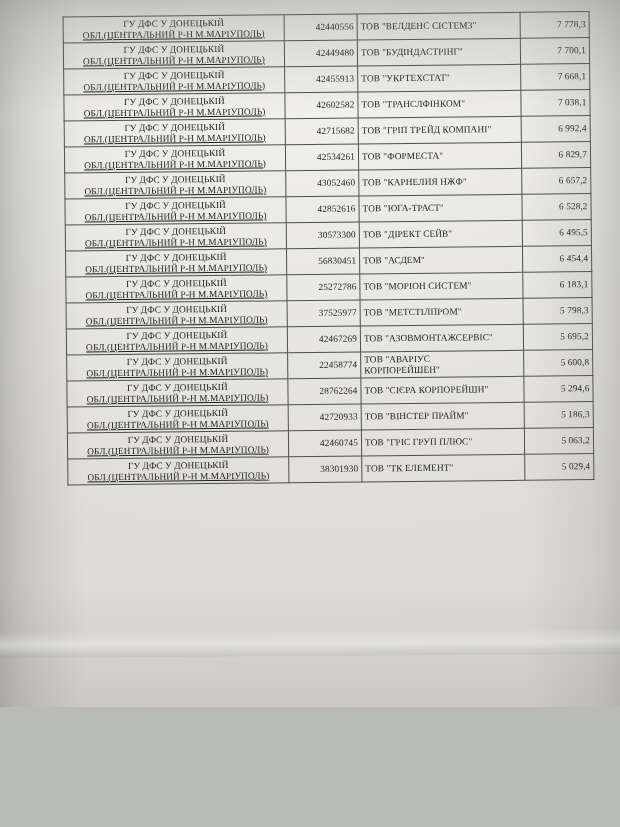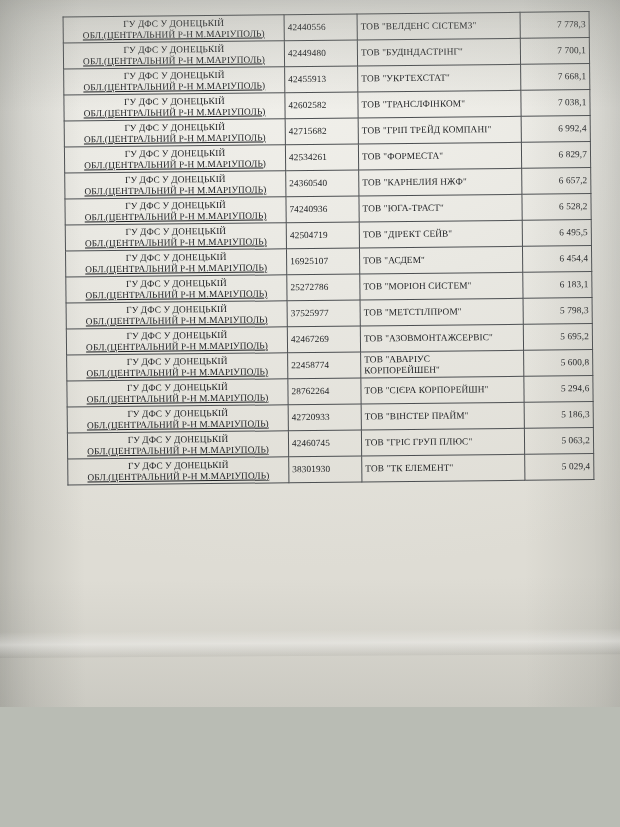--- a/index.html
+++ b/index.html
@@ -86,21 +86,21 @@
     width: 214px;
     text-align: center;
     font-size: 9px;
     padding-top: 1px;
     padding-bottom: 1px;
   }
   td.org .l1 { display: block; white-space: nowrap; }
   td.org .l2 { display: block; white-space: nowrap; text-decoration: underline; }
   td.code {
     width: 66px;
-    text-align: left;
+    text-align: right;
     font-size: 9.6px;
   }
   td.name {
     width: 156px;
     text-align: left;
     padding-left: 5px;
     font-size: 9.6px;
   }
   td.name .wrap2 { display: block; }
   td.sum {
@@ -192,57 +192,57 @@
               <span class="wrap2">ТОВ "ФОРМЕСТА"</span>
             </td>
             <td class="sum">6 829,7</td>
           </tr>
 
           <tr class="tall">
             <td class="org">
               <span class="l1">ГУ ДФС У ДОНЕЦЬКІЙ</span>
               <span class="l2">ОБЛ.(ЦЕНТРАЛЬНИЙ Р-Н М.МАРІУПОЛЬ)</span>
             </td>
-            <td class="code">24360540</td>
+            <td class="code">43052460</td>
             <td class="name">
               <span class="wrap2">ТОВ "КАРНЕЛИЯ НЖФ"</span>
             </td>
             <td class="sum">6 657,2</td>
           </tr>
 
           <tr class="tall">
             <td class="org">
               <span class="l1">ГУ ДФС У ДОНЕЦЬКІЙ</span>
               <span class="l2">ОБЛ.(ЦЕНТРАЛЬНИЙ Р-Н М.МАРІУПОЛЬ)</span>
             </td>
-            <td class="code">74240936</td>
+            <td class="code">42852616</td>
             <td class="name">
               <span class="wrap2">ТОВ "ЮГА-ТРАСТ"</span>
             </td>
             <td class="sum">6 528,2</td>
           </tr>
 
           <tr class="tall">
             <td class="org">
               <span class="l1">ГУ ДФС У ДОНЕЦЬКІЙ</span>
               <span class="l2">ОБЛ.(ЦЕНТРАЛЬНИЙ Р-Н М.МАРІУПОЛЬ)</span>
             </td>
-            <td class="code">42504719</td>
+            <td class="code">30573300</td>
             <td class="name">
               <span class="wrap2">ТОВ "ДІРЕКТ СЕЙВ"</span>
             </td>
             <td class="sum">6 495,5</td>
           </tr>
 
           <tr class="tall">
             <td class="org">
               <span class="l1">ГУ ДФС У ДОНЕЦЬКІЙ</span>
               <span class="l2">ОБЛ.(ЦЕНТРАЛЬНИЙ Р-Н М.МАРІУПОЛЬ)</span>
             </td>
-            <td class="code">16925107</td>
+            <td class="code">56830451</td>
             <td class="name">
               <span class="wrap2">ТОВ "АСДЕМ"</span>
             </td>
             <td class="sum">6 454,4</td>
           </tr>
 
           <tr class="tall">
             <td class="org">
               <span class="l1">ГУ ДФС У ДОНЕЦЬКІЙ</span>
               <span class="l2">ОБЛ.(ЦЕНТРАЛЬНИЙ Р-Н М.МАРІУПОЛЬ)</span>

